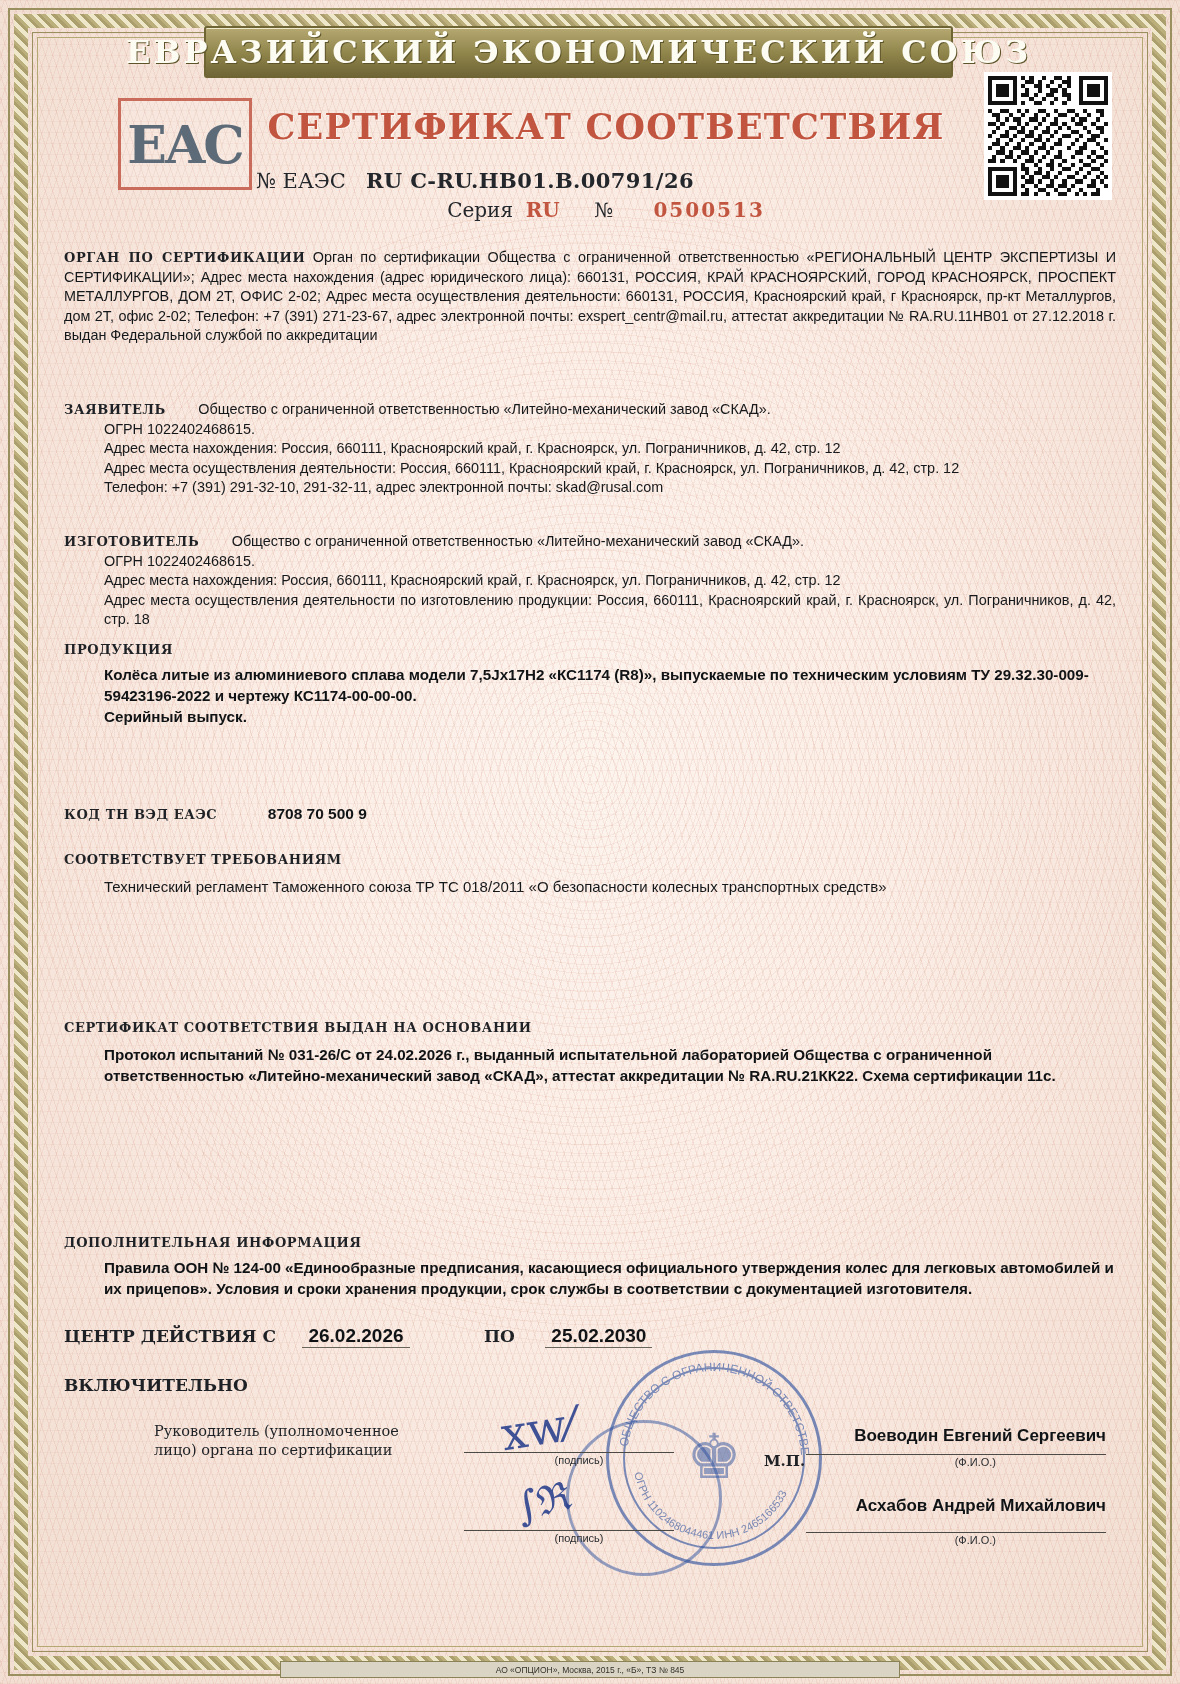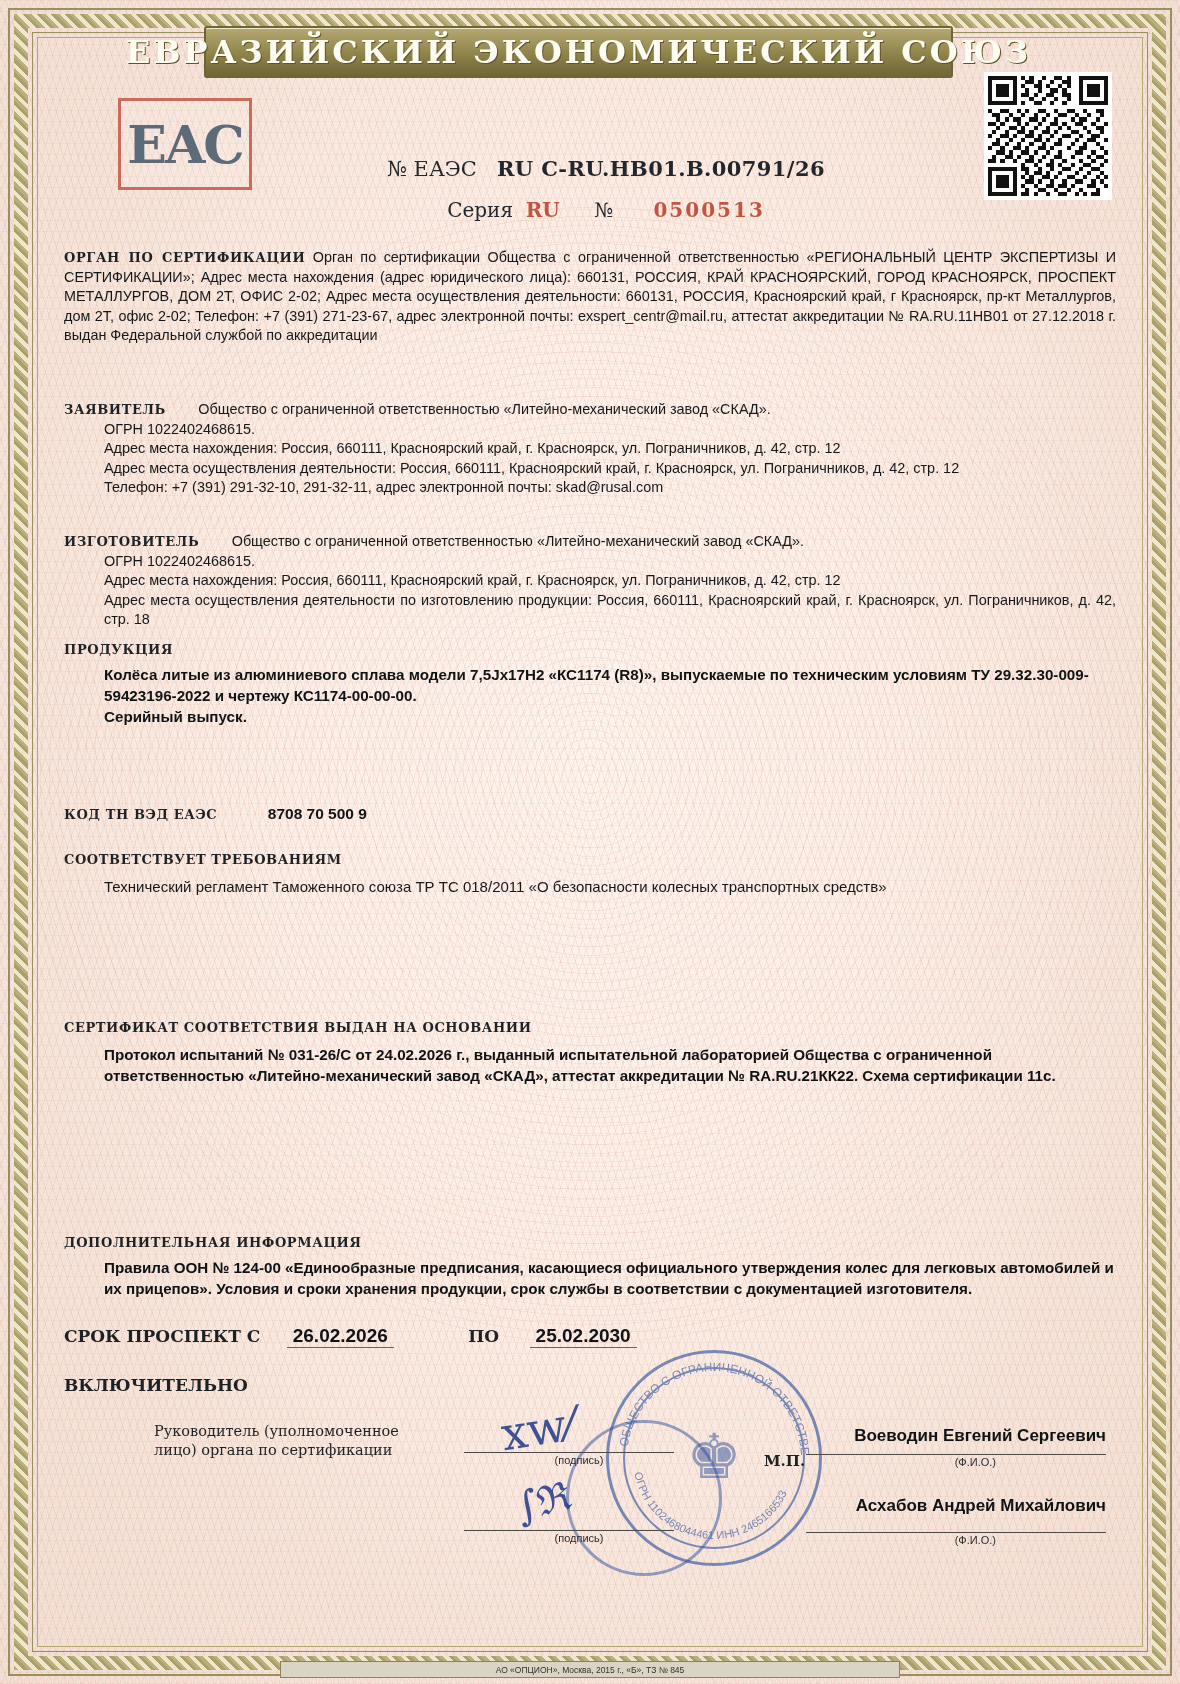--- a/index.html
+++ b/index.html
@@ -115,22 +115,22 @@
     position:absolute;left:210px;top:86px;width:700px;
     text-align:center;
     font-family:"DejaVu Serif", serif;
     font-weight:bold;
     font-size:35px;
     letter-spacing:1.2px;
     color:#c2553f;
     text-shadow:1px 1px 0 rgba(255,255,255,.6);
   }
   .cert-no{
-    position:absolute;left:210px;top:136px;width:700px;
-    text-align:center;
+    position:absolute;left:210px;top:148px;width:700px;
+    text-align:left;
     font-family:"DejaVu Serif", serif;
     font-size:21px;color:#23262b;
   }
   .cert-no b{font-weight:bold;letter-spacing:.4px;}
   .series-row{
     position:absolute;left:210px;top:178px;width:700px;
     text-align:center;
     font-family:"DejaVu Serif", serif;
     font-size:20px;color:#23262b;
   }
@@ -494,20 +494,21 @@
             <rect x="11" y="28" width="1" height="1"></rect>
             <rect x="14" y="28" width="1" height="1"></rect>
             <rect x="17" y="28" width="2" height="1"></rect>
             <rect x="21" y="28" width="1" height="1"></rect>
             <rect x="23" y="28" width="1" height="1"></rect>
             <rect x="25" y="28" width="2" height="1"></rect>
         </g>
       </svg>
     </div>
 
+    <div class="cert-title">СЕРТИФИКАТ СООТВЕТСТВИЯ</div>
 
     <div class="cert-no">
       <span>№ ЕАЭС</span>
       &nbsp;&nbsp;<b>RU C-RU.НВ01.В.00791/26</b>
     </div>
 
     <div class="series-row">
       <span class="lbl">Серия</span>
       &nbsp;<span class="ru">RU</span>
       <span class="nsym">№</span>
@@ -562,21 +563,21 @@
       <div class="sect-head" style="display:block;">СЕРТИФИКАТ СООТВЕТСТВИЯ  ВЫДАН НА ОСНОВАНИИ</div>
       <div class="prod-text" style="margin-top:9px;">Протокол испытаний № 031-26/С от 24.02.2026 г., выданный испытательной лабораторией Общества с ограниченной ответственностью «Литейно-механический завод «СКАД», аттестат аккредитации № RA.RU.21КК22. Схема сертификации 11с.</div>
     </div>
 
     <div class="sect" style="top:1215px;">
       <div class="sect-head" style="display:block;">ДОПОЛНИТЕЛЬНАЯ ИНФОРМАЦИЯ</div>
       <div class="prod-text" style="margin-top:7px;">Правила ООН № 124-00 «Единообразные предписания, касающиеся официального утверждения колес для легковых автомобилей и их прицепов». Условия и сроки хранения продукции, срок службы в соответствии с документацией изготовителя.</div>
     </div>
 
     <div class="valid-row">
-      <span class="v-lab">СРОК ПРОСПЕКТ С</span>
+      <span class="v-lab">ЦЕНТР ДЕЙСТВИЯ С</span>
       <span class="v-date" style="margin-left:22px;">26.02.2026</span>
       <span class="v-lab" style="margin-left:70px;">ПО</span>
       <span class="v-date" style="margin-left:26px;">25.02.2030</span>
       <div class="v-lab" style="margin-top:28px;">ВКЛЮЧИТЕЛЬНО</div>
     </div>
 
     <div class="stamp">
       <div class="stamp-eagle">♚</div>
       <svg class="stamp-txt" viewBox="0 0 210 210">
         <defs>

